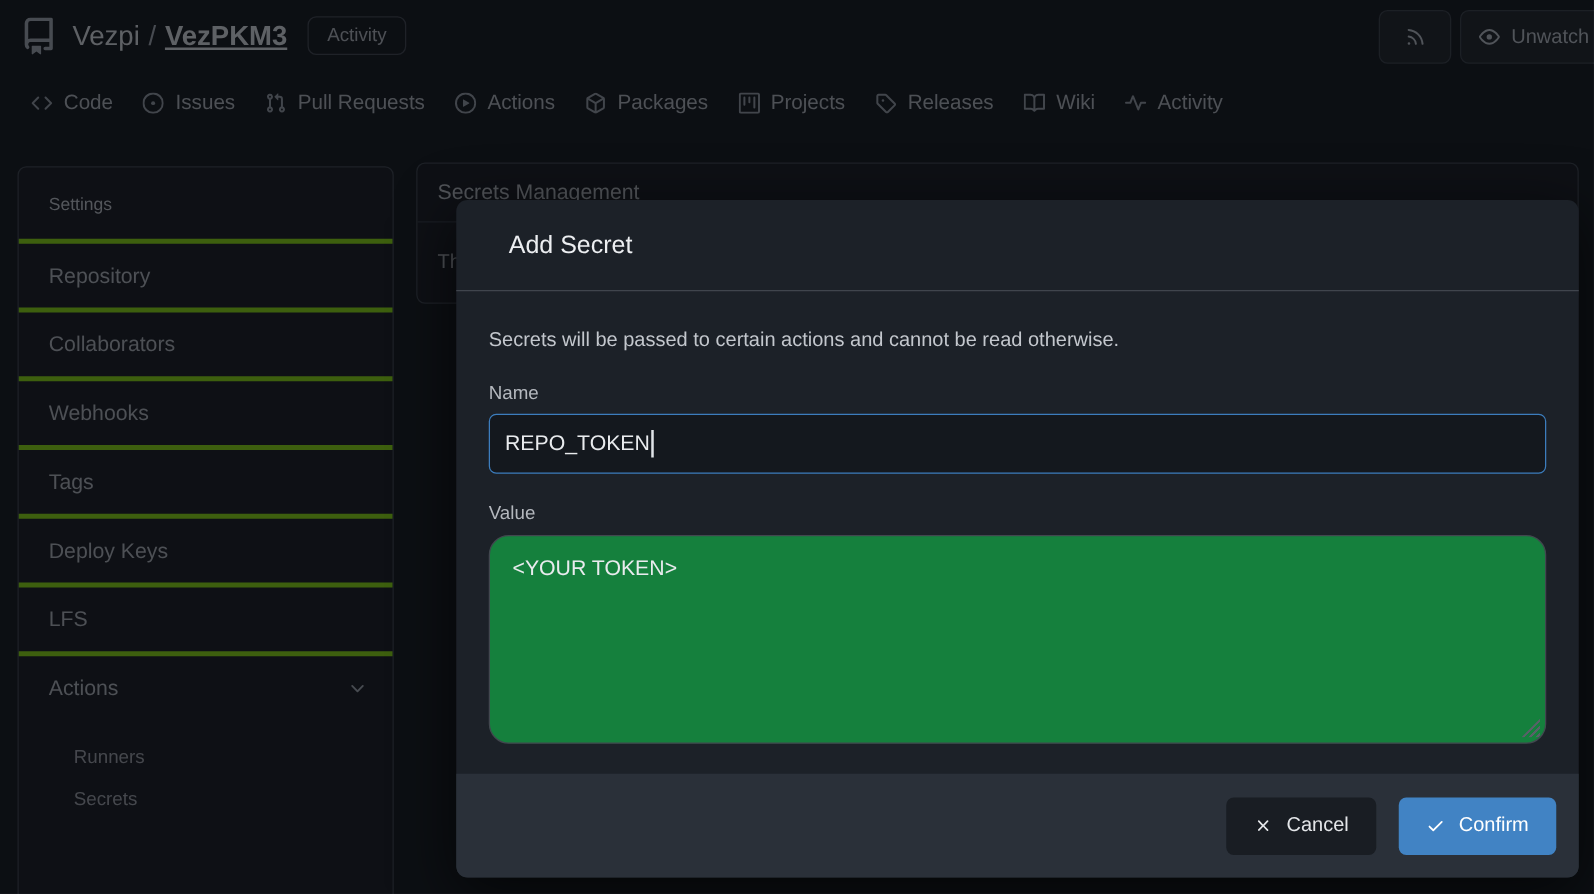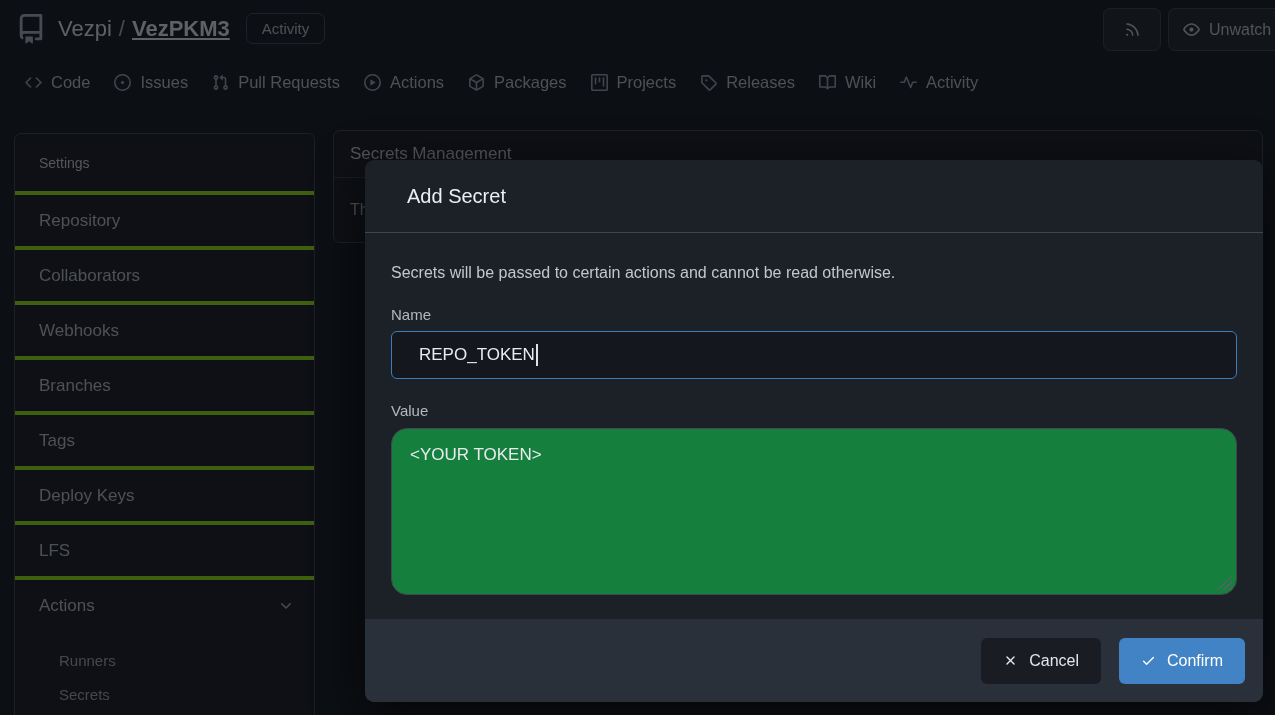--- a/index.html
+++ b/index.html
@@ -80,21 +80,21 @@
   .modal-header {
     height:73px; padding:0 42px; display:flex; align-items:center;
     border-bottom:1px solid #40454d; flex:none;
   }
   .modal-title { font-size:20px; color:#eceef1; font-weight:400; }
   .modal-body { flex:1; padding:30px 26px 0; }
   .modal-desc { font-size:16px; color:#c3c7cd; line-height:20px; }
   .field-label { margin-top:24px; font-size:15px; color:#b4b8be; line-height:16px; }
   .text-input {
     margin-top:8px; height:48px; border:1px solid #3c7dbd; border-radius:6px;
-    background:#14181e; display:flex; align-items:center; padding:0 27px;
+    background:#14181e; display:flex; align-items:center; padding:0 12px;
     font-size:17px; color:#e9ebee;
   }
   .caret { display:inline-block; width:2px; height:22px; background:#dfe3e8; margin-left:1px; }
   .text-area {
     position:relative; margin-top:9px; height:167px; border:1px solid #42474f;
     border-radius:16px; background:#15803d; padding:15px 18px;
     font-size:17px; color:#e9ebee; line-height:22px;
   }
   .resize-handle {
     position:absolute; right:4px; bottom:4px; width:15px; height:15px;
@@ -233,23 +233,20 @@
   <div class="side-item">
       <span>Repository</span>
     </div>
   <div class="side-item">
       <span>Collaborators</span>
     </div>
   <div class="side-item">
       <span>Webhooks</span>
     </div>
   <div class="side-item">
-      <span>Branches</span>
-    </div>
-  <div class="side-item">
       <span>Tags</span>
     </div>
   <div class="side-item">
       <span>Deploy Keys</span>
     </div>
   <div class="side-item">
       <span>LFS</span>
     </div>
   <div class="side-item">
     <span>Actions</span>

